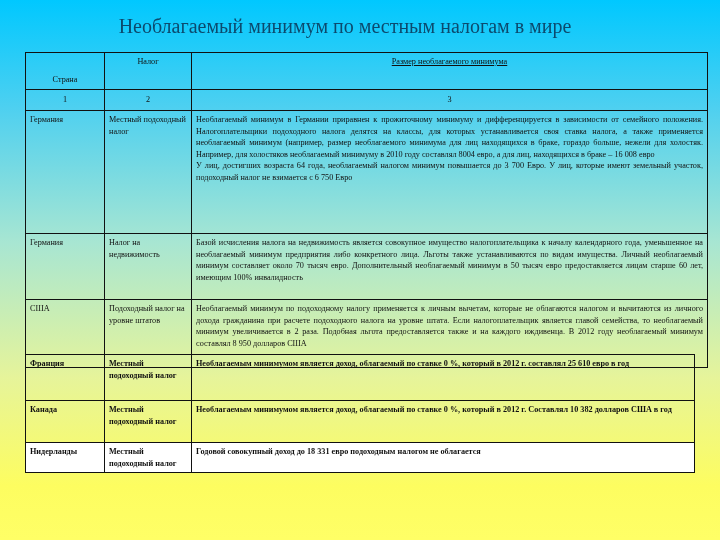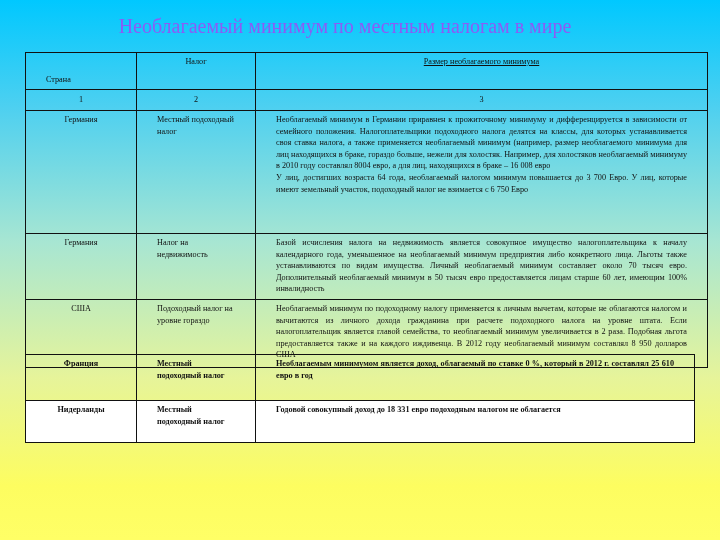--- a/index.html
+++ b/index.html
@@ -4,31 +4,31 @@
 <style>
   html, body { margin:0; padding:0; }
   body {
     width:720px; height:540px; overflow:hidden; position:relative;
     background: linear-gradient(to bottom, #00c8ff 0%, #4ed0f0 20%, #a8e6d2 45%, #e6f49a 70%, #fdfd60 90%, #ffff66 100%);
     font-family: "Liberation Serif", "DejaVu Serif", serif;
     color:#111;
   }
   .title {
     position:absolute; left:0; top:15px; width:690px; text-align:center;
-    color:#8b5cf6; font-size:20px; font-family:"Liberation Serif", serif;
+    color:#0c4a6e; font-size:20px; font-family:"Liberation Serif", serif;
   }
   table { border-collapse:collapse; position:absolute; }
-  td { border:1px solid #111; vertical-align:top; font-size:8.2px; line-height:11.6px; padding:3px 20px; }
+  td { border:1px solid #111; vertical-align:top; font-size:8.2px; line-height:11.6px; padding:3px 4px; }
   #t1 { left:25px; top:52px; width:683px; }
   #t2 { left:25px; top:354px; width:670px;font-weight:bold; }
-  .c1 { width:70px; text-align:center; }
+  .c1 { width:70px; text-align:left; }
   .c2 { width:78px; text-align:left; }
   .c3 { text-align:justify; }
   .hdr td { height:30px; }
-  .hdr .country { vertical-align:bottom; text-align:left; }
+  .hdr .country { vertical-align:bottom; text-align:center; }
   .hdr .tax, .hdr .size { text-align:center; }
   .nums td { text-align:center; vertical-align:middle; height:14px; }
   .white td { background:#fff; }
 </style>
 </head>
 <body>
 
 <div class="title">Необлагаемый минимум по местным налогам в мире</div>
 
 <table id="t1">
@@ -51,32 +51,37 @@
       <span>У лиц, достигших возраста 64 года, необлагаемый налогом минимум повышается до 3 700 Евро. У лиц, которые имеют земельный участок, подоходный налог не взимается с 6 750 Евро</span>
     </td>
   </tr>
   <tr style="height:66px;">
     <td class="c1">Германия</td>
     <td class="c2">Налог на недвижимость</td>
     <td class="c3">Базой исчисления налога на недвижимость является совокупное имущество налогоплательщика к началу календарного года, уменьшенное на необлагаемый минимум предприятия либо конкретного лица. Льготы также устанавливаются по видам имущества. Личный необлагаемый минимум составляет около 70 тысяч евро. Дополнительный необлагаемый минимум в 50 тысяч евро предоставляется лицам старше 60 лет, имеющим 100% инвалидность</td>
   </tr>
   <tr style="height:68px;">
     <td class="c1">США</td>
-    <td class="c2">Подоходный налог на уровне гораздо</td>
+    <td class="c2">Подоходный налог на уровне штатов</td>
     <td class="c3">Необлагаемый минимум по подоходному налогу применяется к личным вычетам, которые не облагаются налогом и вычитаются из личного дохода гражданина при расчете подоходного налога на уровне штата. Если налогоплательщик является главой семейства, то необлагаемый минимум увеличивается в 2 раза. Подобная льгота предоставляется также и на каждого иждивенца. В 2012 году необлагаемый минимум составлял 8 950 долларов США</td>
   </tr>
 </tbody>
   </table>
 
 <table id="t2">
   <tbody>
       <tr style="height:46px;">
     <td class="c1">Франция</td>
     <td class="c2">Местный подоходный налог</td>
     <td class="c3">Необлагаемым минимумом является доход, облагаемый по ставке 0 %, который в 2012 г. составлял 25 610 евро в год</td>
   </tr>
-  <tr class="white" style="height:42px;">
+  <tr style="height:42px;">
+    <td class="c1">Канада</td>
+    <td class="c2">Местный подоходный налог</td>
+    <td class="c3">Необлагаемым минимумом является доход, облагаемый по ставке 0 %, который в 2012 г. Составлял 10 382 долларов США в год</td>
+  </tr>
+  <tr class="white" style="height:30px;">
     <td class="c1">Нидерланды</td>
     <td class="c2">Местный подоходный налог</td>
     <td class="c3">Годовой совокупный доход до 18 331 евро подоходным налогом не облагается</td>
   </tr>
 </tbody>
   </table>
 
 </body></html>

